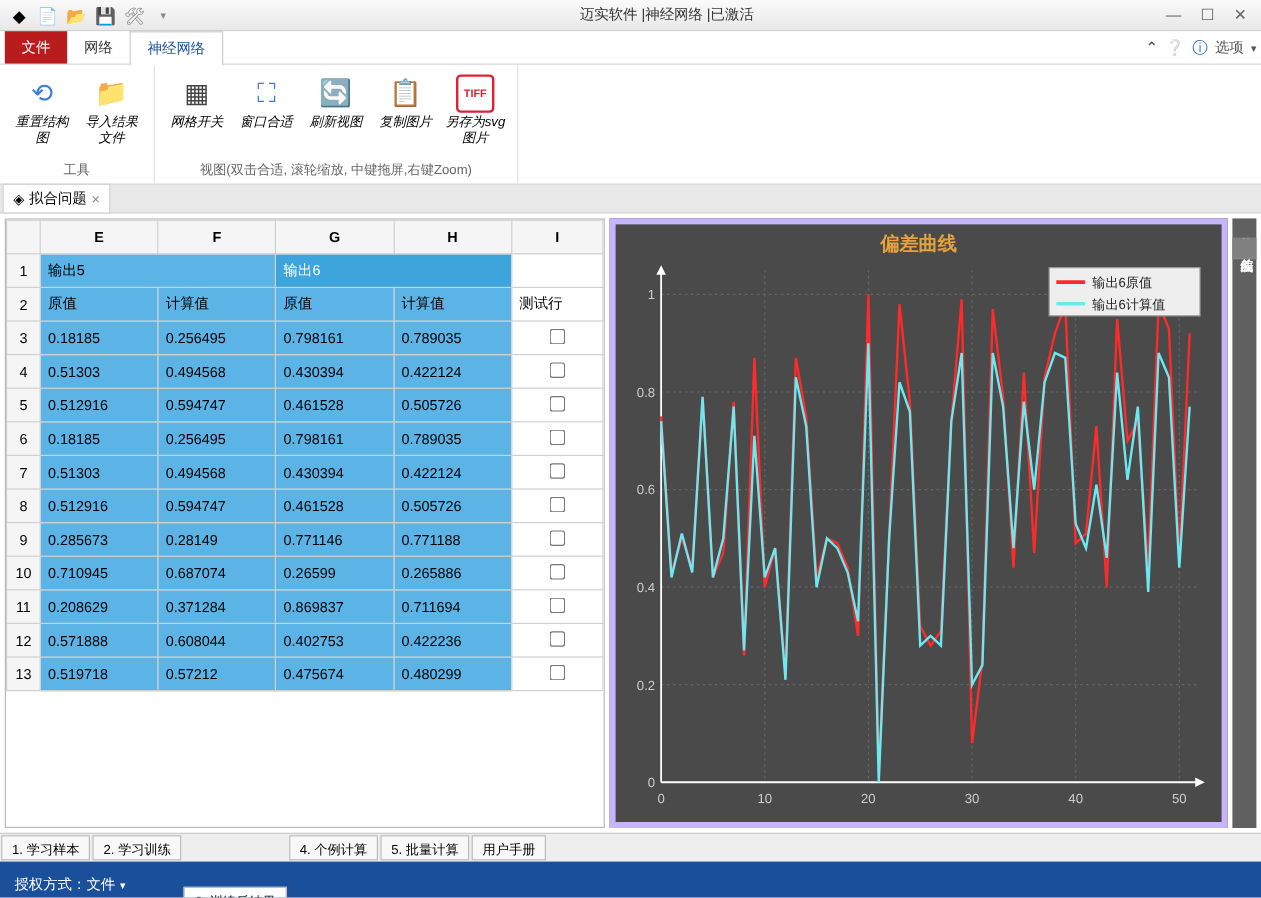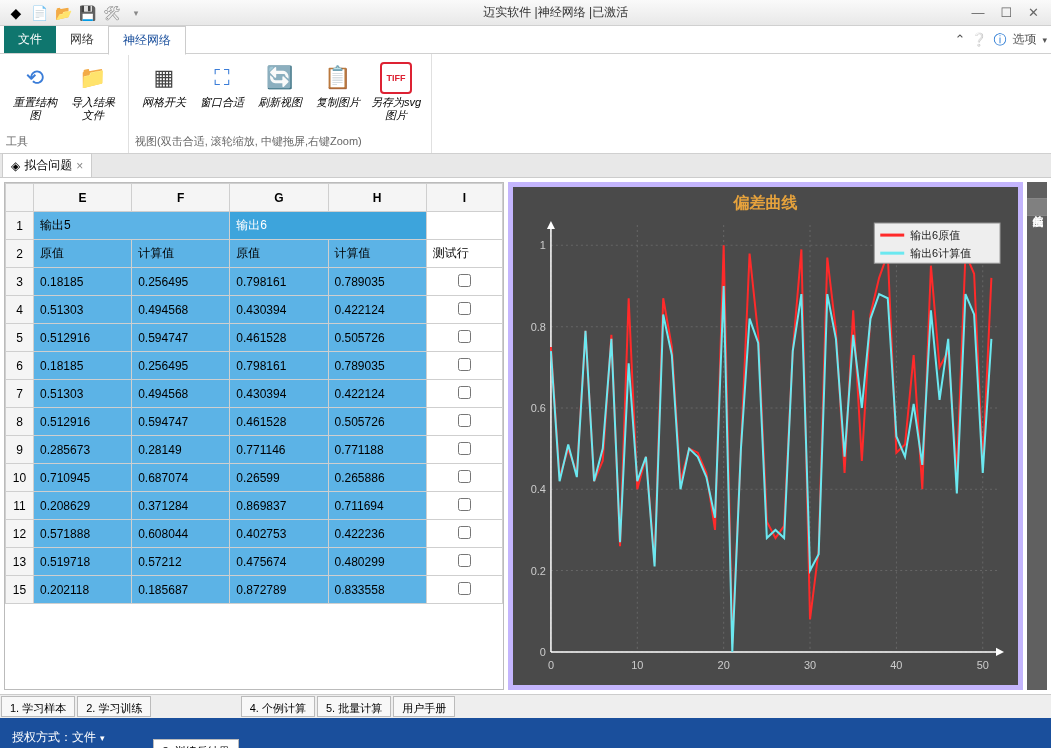--- a/index.html
+++ b/index.html
@@ -7,32 +7,32 @@
 
 .titlebar { height: 26px; background: linear-gradient(#fafafa,#e8e8e8); display: flex; align-items: center; border-bottom: 1px solid #d0d0d0; }
 .titlebar .qat { display: flex; gap: 8px; padding: 0 8px; align-items: center; }
 .titlebar .qat span { width: 16px; height: 16px; display: inline-flex; align-items: center; justify-content: center; font-size: 14px; cursor: pointer; }
 .titlebar .title { flex: 1; text-align: center; color: #333; font-size: 12px; }
 .titlebar .winbtns { display: flex; gap: 16px; padding: 0 12px; color: #666; }
 .titlebar .winbtns span { cursor: pointer; font-size: 13px; }
 
 .menubar { height: 28px; background: #fff; display: flex; align-items: center; border-bottom: 1px solid #d0d0d0; padding: 0 4px; }
 .menubar .tab { padding: 5px 14px; font-size: 12px; color: #333; cursor: pointer; }
-.menubar .tab.file { background: #0f766e; color: #fff; }
+.menubar .tab.file { background: #b91c1c; color: #fff; }
 .menubar .tab.active { border: 1px solid #ccc; border-bottom: 1px solid #fff; background: #fff; color: #1a4f9c; position: relative; top: 1px; }
 .menubar .right { margin-left: auto; display: flex; gap: 6px; align-items: center; color: #555; }
 .menubar .right span { cursor: pointer; font-size: 13px; }
 
 .ribbon { height: 100px; background: #fff; border-bottom: 1px solid #d0d0d0; display: flex; }
 .ribbon-group { display: flex; flex-direction: column; border-right: 1px solid #e0e0e0; padding: 4px 6px 0; }
 .ribbon-btns { display: flex; flex: 1; }
 .ribbon-btn { display: flex; flex-direction: column; align-items: center; justify-content: flex-start; width: 58px; padding: 2px; cursor: pointer; }
 .ribbon-btn .ico { width: 32px; height: 32px; margin: 2px 0; display: flex; align-items: center; justify-content: center; font-size: 22px; }
 .ribbon-btn .lbl { font-size: 11px; text-align: center; line-height: 13px; font-style: italic; }
-.ribbon-glabel { text-align: left; font-size: 11px; color: #666; padding: 2px 0 4px; }
+.ribbon-glabel { text-align: center; font-size: 11px; color: #666; padding: 2px 0 4px; }
 
 .doc-tabs { height: 24px; background: #e8e8e8; display: flex; align-items: center; border-bottom: 1px solid #ccc; }
 .doc-tab { padding: 3px 8px; background: #fff; border: 1px solid #ccc; margin-left: 2px; display: flex; gap: 4px; align-items: center; font-size: 12px; }
 .doc-tab .x { cursor: pointer; color: #888; }
 
 .workspace { display: flex; height: 516px; background: #fff; padding: 4px; gap: 4px; }
 .left-pane { width: 500px; display: flex; flex-direction: column; border: 1px solid #bbb; }
 .right-pane { flex: 1; background: #4a4a4a; border: 5px solid #c4b5fd; position: relative; }
 .side-tabs { width: 20px; background: #606060; display: flex; flex-direction: column; }
 .side-tab { writing-mode: vertical-rl; padding: 8px 2px; font-size: 11px; color: #ccc; text-align: center; cursor: pointer; border-bottom: 1px solid #888; }
@@ -245,28 +245,20 @@
               <td class="blue">0.402753</td>
               <td class="blue">0.422236</td>
               <td class="check"><input type="checkbox" style=""></td>
             </tr>
             <tr>
               <th class="rowhead">13</th>
               <td class="blue">0.519718</td>
               <td class="blue">0.57212</td>
               <td class="blue">0.475674</td>
               <td class="blue">0.480299</td>
-              <td class="check"><input type="checkbox" style=""></td>
-            </tr>
-            <tr>
-              <th class="rowhead">15</th>
-              <td class="blue">0.202118</td>
-              <td class="blue">0.185687</td>
-              <td class="blue">0.872789</td>
-              <td class="blue">0.833558</td>
               <td class="check"><input type="checkbox" style=""></td>
             </tr>
           </tbody>
         </table>
       </div>
     <div class="hscroll"></div>
   </div>
   <div class="right-pane">
     <div class="chart-title">偏差曲线</div>
     <div class="chart-area"><svg id="chart-svg" width="100%" height="100%" viewBox="0 0 490 460" preserveAspectRatio="none">

